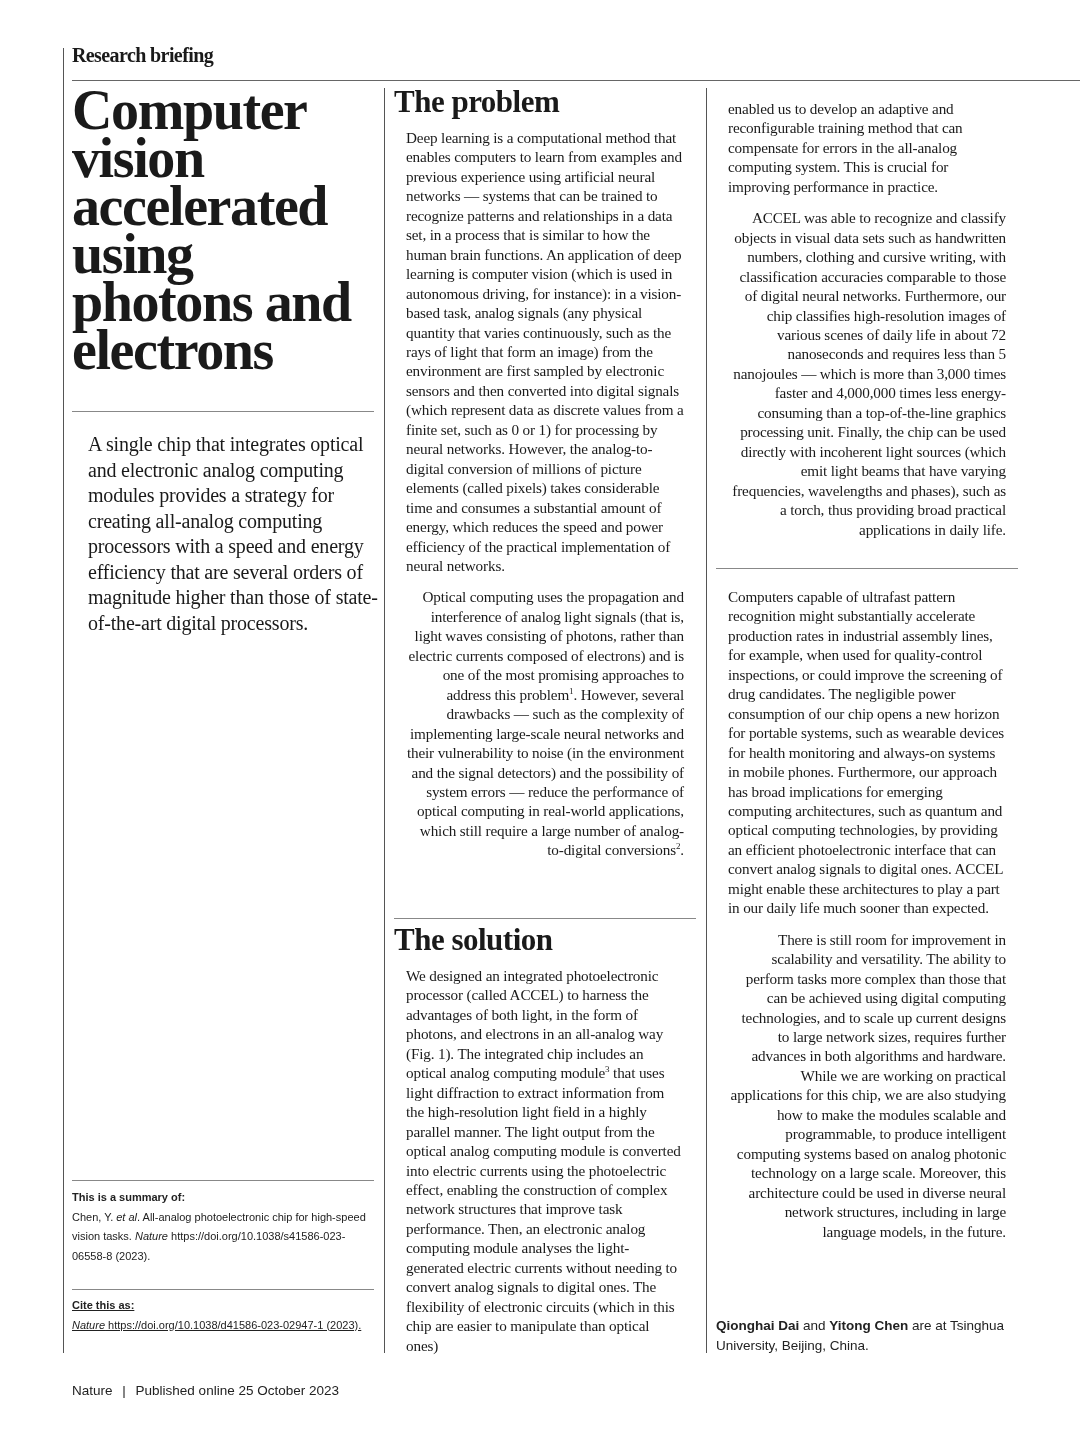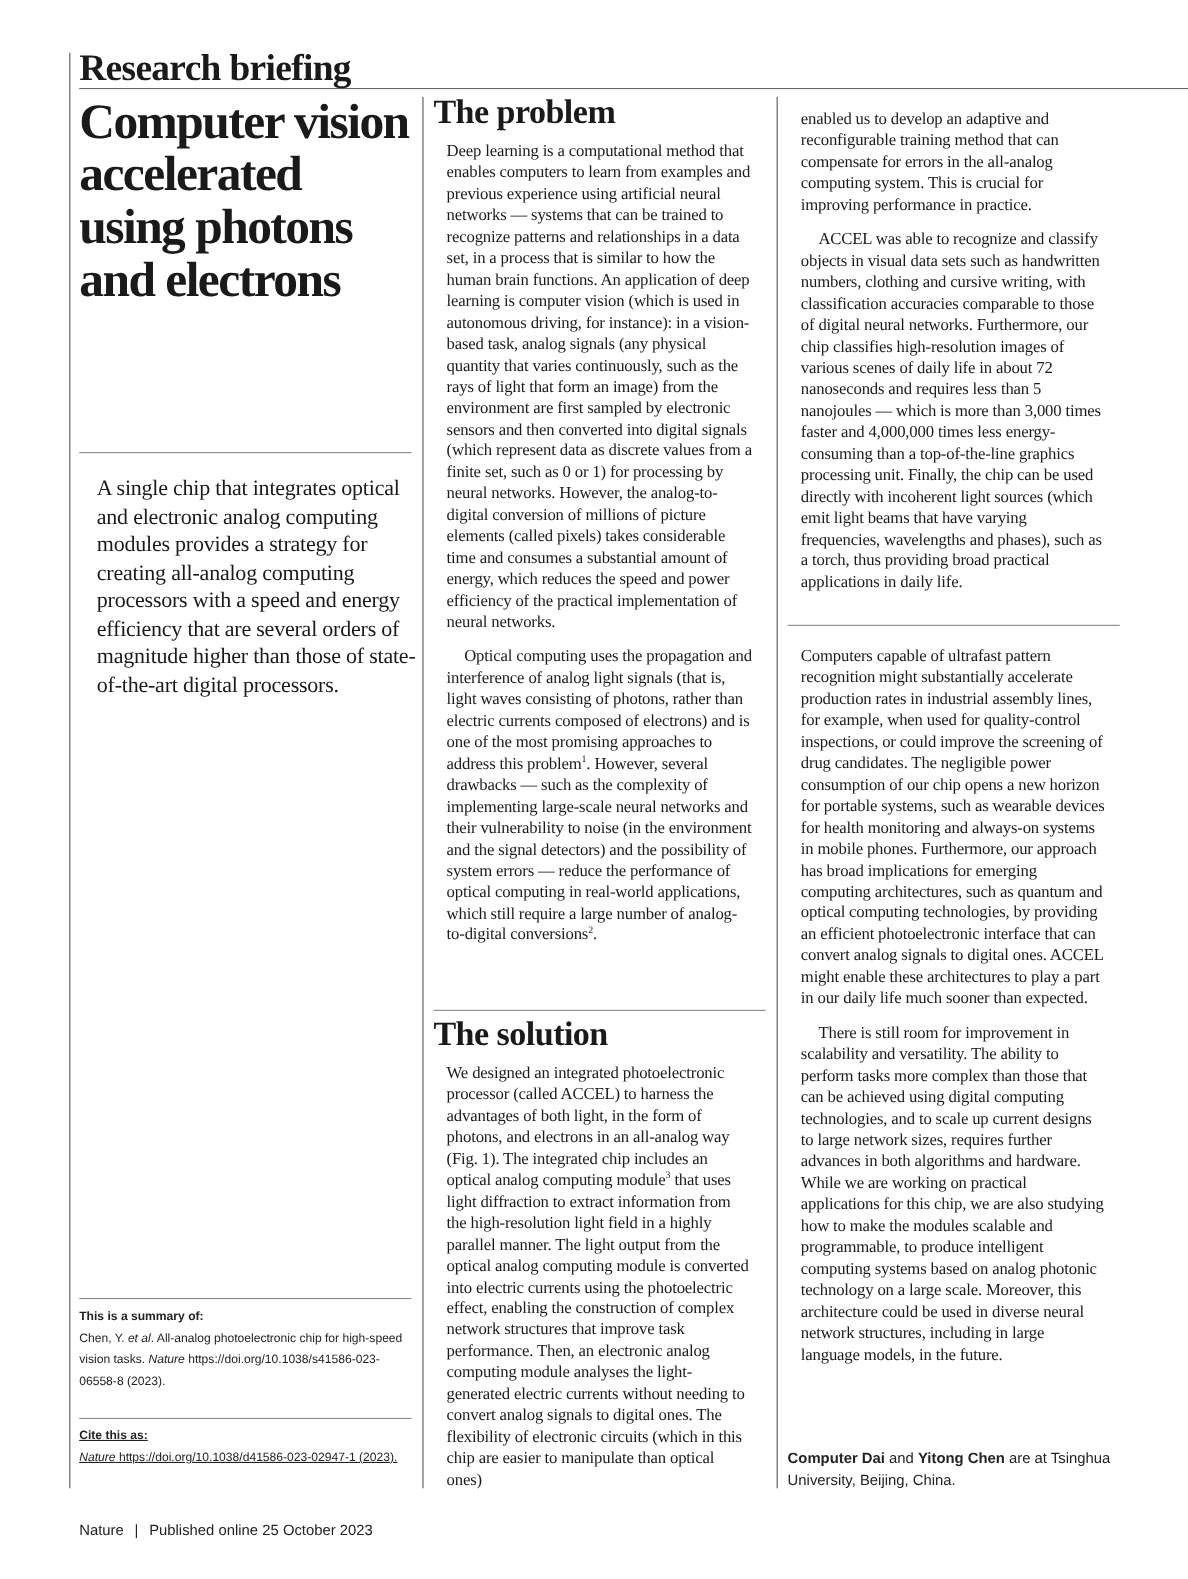--- a/index.html
+++ b/index.html
@@ -1,32 +1,32 @@
 <!DOCTYPE html>
 <html><head>
 <meta charset="utf-8">
 <style>
   html, body { margin: 0; padding: 0; background: #ffffff; }
   body { width: 1080px; height: 1435px; position: relative; overflow: hidden; color: #1a1a1a; }
 
   .vrule { position: absolute; background: #555; width: 1px; }
   .hrule { position: absolute; background: #888; height: 1px; }
 
-  #kicker { position: absolute; left: 72px; top: 44px; font-size: 34px; font-weight: bold; letter-spacing: -0.6px; font-family: "Liberation Serif", "DejaVu Serif", serif; }
-  #title { position: absolute; left: 72px; top: 86px; width: 300px; font-size: 45px; line-height: 48px; font-weight: bold; letter-spacing: -1.4px; font-family: "Liberation Serif", "DejaVu Serif", serif; margin: 0; }
+  #kicker { position: absolute; left: 72px; top: 44px; font-size: 20px; font-weight: bold; letter-spacing: -0.6px; font-family: "Liberation Serif", "DejaVu Serif", serif; }
+  #title { position: absolute; left: 72px; top: 86px; width: 300px; font-size: 56px; line-height: 48px; font-weight: bold; letter-spacing: -1.4px; font-family: "Liberation Serif", "DejaVu Serif", serif; margin: 0; }
   #standfirst { position: absolute; left: 72px; top: 416px; width: 298px; font-size: 20px; line-height: 25.5px; font-family: "Liberation Serif", "DejaVu Serif", serif; letter-spacing: -0.2px; margin: 16px; }
 
   .meta { position: absolute; left: 72px; width: 300px; font-size: 11px; line-height: 19.5px; font-family: "Liberation Sans", sans-serif; color: #222; }
   .meta .lbl { font-weight: bold; display: block; }
 
   #footer { position: absolute; left: 72px; top: 1383px; font-size: 13.5px; font-family: "Liberation Sans", sans-serif; color: #222; }
 
   .col { position: absolute; width: 302px; font-family: "Liberation Serif", "DejaVu Serif", serif; font-size: 15.2px; line-height: 19.45px; letter-spacing: -0.15px; }
   .col p { margin: 12px; }
-  .col p.indent { text-indent: 16px; }
+  .col p.indent { text-indent: 16px; text-align: right; }
   .col h2 { font-family: "Liberation Serif", "DejaVu Serif", serif; font-size: 31px; font-weight: bold; margin: 0 0 12px 0; letter-spacing: -0.5px; line-height: 28px; }
   sup { font-size: 9px; line-height: 0; vertical-align: super; }
 
   #author-note { position: absolute; left: 716px; top: 1316px; width: 310px; font-size: 13.5px; line-height: 19.5px; font-family: "Liberation Sans", sans-serif; color: #222; }
   #author-note b { font-weight: bold; }
 </style>
 </head>
 <body>
 
 <div class="vrule" style="left:63px; top:48px; height:1305px;"></div>
@@ -76,14 +76,14 @@
   <p class="indent">ACCEL was able to recognize and classify objects in visual data sets such as handwritten numbers, clothing and cursive writing, with classification accuracies comparable to those of digital neural networks. Furthermore, our chip classifies high-resolution images of various scenes of daily life in about 72 nanoseconds and requires less than 5 nanojoules — which is more than 3,000 times faster and 4,000,000 times less energy-consuming than a top-of-the-line graphics processing unit. Finally, the chip can be used directly with incoherent light sources (which emit light beams that have varying frequencies, wavelengths and phases), such as a torch, thus providing broad practical applications in daily life.</p>
 </div>
 
 <div class="hrule" style="left:716px; top:568px; width:302px;"></div>
 <div class="col" style="left:716px; top:575px;">
   <p>Computers capable of ultrafast pattern recognition might substantially accelerate production rates in industrial assembly lines, for example, when used for quality-control inspections, or could improve the screening of drug candidates. The negligible power consumption of our chip opens a new horizon for portable systems, such as wearable devices for health monitoring and always-on systems in mobile phones. Furthermore, our approach has broad implications for emerging computing architectures, such as quantum and optical computing technologies, by providing an efficient photoelectronic interface that can convert analog signals to digital ones. ACCEL might enable these architectures to play a part in our daily life much sooner than expected.</p>
   <p class="indent">There is still room for improvement in scalability and versatility. The ability to perform tasks more complex than those that can be achieved using digital computing technologies, and to scale up current designs to large network sizes, requires further advances in both algorithms and hardware. While we are working on practical applications for this chip, we are also studying how to make the modules scalable and programmable, to produce intelligent computing systems based on analog photonic technology on a large scale. Moreover, this architecture could be used in diverse neural network structures, including in large language models, in the future.</p>
 </div>
 
 <div id="author-note">
-  <b>Computer Dai</b><span> and </span><b>Yitong Chen</b><span> are at Tsinghua University, Beijing, China.</span>
+  <b>Qionghai Dai</b><span> and </span><b>Yitong Chen</b><span> are at Tsinghua University, Beijing, China.</span>
 </div>
 
 </body></html>

